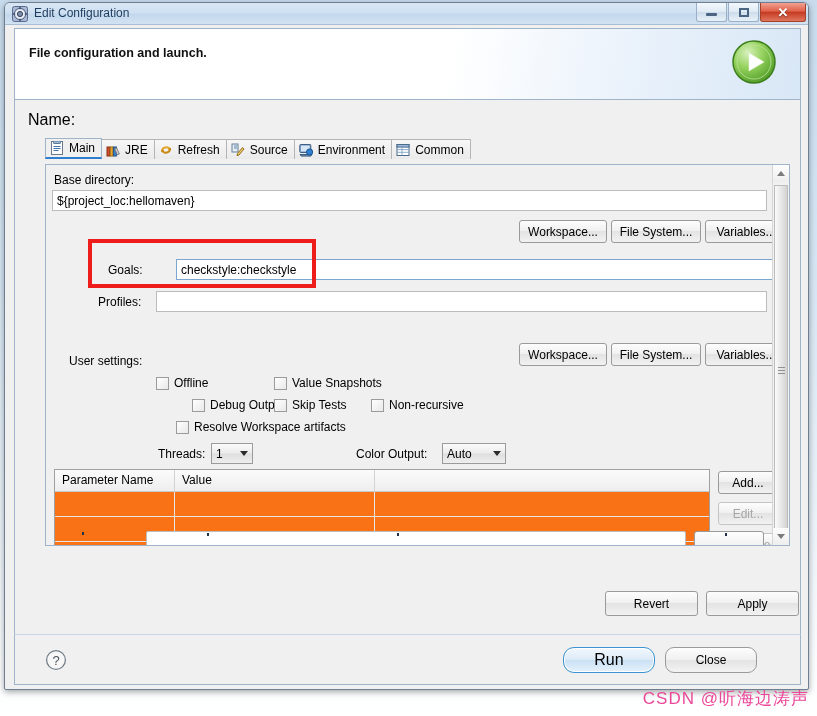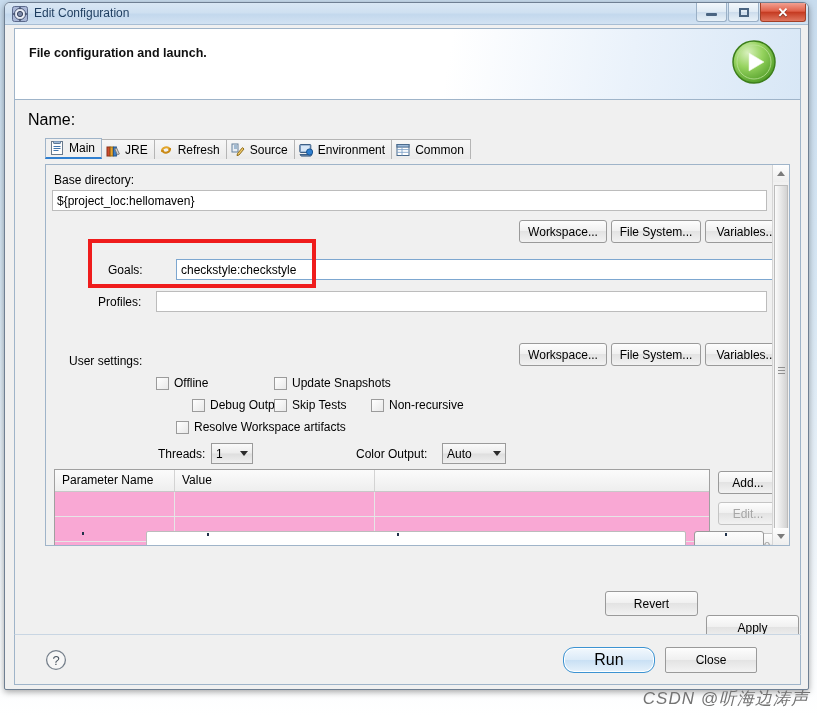--- a/index.html
+++ b/index.html
@@ -323,21 +323,21 @@
   .combo .ca .tri {
     border-left: 4px solid transparent;
     border-right: 4px solid transparent;
     border-top: 5px solid #2b2b2b;
   }
 
   
   .ptable {
     position: absolute;
     border: 1px solid #a0a0a0;
-    background: #f9a8d4;
+    background: #f97316;
     box-sizing: border-box;
     overflow: hidden;
   }
   .ptable .thead {
     display: flex;
     height: 21px;
     background: linear-gradient(180deg,#fbfbfb,#eeeeee);
     border-bottom: 1px solid #c8c8c8;
   }
   .ptable .th {
@@ -436,37 +436,36 @@
     box-shadow: inset 0 0 0 1px #ffffff;
     font-family: "Liberation Sans", sans-serif;
     box-sizing: border-box;
   }
   .btn-close {
     position: absolute;
     right: 43px; top: 12px;
     width: 92px; height: 26px;
     background: linear-gradient(180deg,#fdfdfd 0%, #f0f0f0 48%, #e3e3e3 50%, #f3f3f3 100%);
     border: 1px solid #9a9a9a;
-    border-radius: 2px;
+    border-radius: 9px;
     font-size: 12px;
     color: #000;
     font-family: "Liberation Sans", sans-serif;
     box-sizing: border-box;
   }
 
   
   .watermark {
     position: absolute;
     right: 8px; bottom: 6px;
     font-size: 17px;
-    color: #737373;
+    color: #ec4899;
     letter-spacing: 1px;
     white-space: nowrap;
     font-family: "Liberation Sans", sans-serif;
-    font-style: italic;
   }
 </style>
 </head>
 <body>
 
 <div class="desktop"></div>
 
 <div class="window">
 
   <div class="titlebar">
@@ -623,21 +622,21 @@
         <button class="btn" style="left:473px; top:178px; width:88px;">Workspace...</button>
         <button class="btn" style="left:565px; top:178px; width:90px;">File System...</button>
         <button class="btn" style="left:659px; top:178px; width:82px;">Variables...</button>
 
         <label class="cbx" style="left:110px; top:211px;">
           <span class="box"></span>
           <span>Offline</span>
         </label>
         <label class="cbx" style="left:228px; top:211px;">
           <span class="box"></span>
-          <span>Update Snapshots</span>
+          <span>Value Snapshots</span>
         </label>
 
         <label class="cbx" style="left:110px; top:233px;padding-left:36px;">
           <span class="box"></span>
           <span>Debug Output</span>
         </label>
         <label class="cbx" style="left:228px; top:233px;">
           <span class="box"></span>
           <span>Skip Tests</span>
         </label>
@@ -720,21 +719,21 @@
             </span>
         </div>
         <div class="arrow down">
             <i class="tri down"></i>
           </div>
       </div>
     </div>
 
     <div class="applyband">
       <button class="btn" style="left:560px; top:9px; width:93px; height:25px;">Revert</button>
-      <button class="btn" style="left:661px; top:9px; width:93px; height:25px;margin-top:24px;">Apply</button>
+      <button class="btn" style="left:661px; top:9px; width:93px; height:25px;">Apply</button>
     </div>
   </div>
 
   <div class="dlg-footer">
     <span class="help-icon">
       <svg width="22" height="22" viewBox="0 0 22 22">
         <circle cx="11" cy="11" r="9.4" fill="#f7f7f7" stroke="#76808c" stroke-width="1.3"></circle>
         <text x="11" y="15.6" font-size="13" text-anchor="middle" fill="#4a5560" font-family="Liberation Sans, sans-serif">?</text>
       </svg>
     </span>

